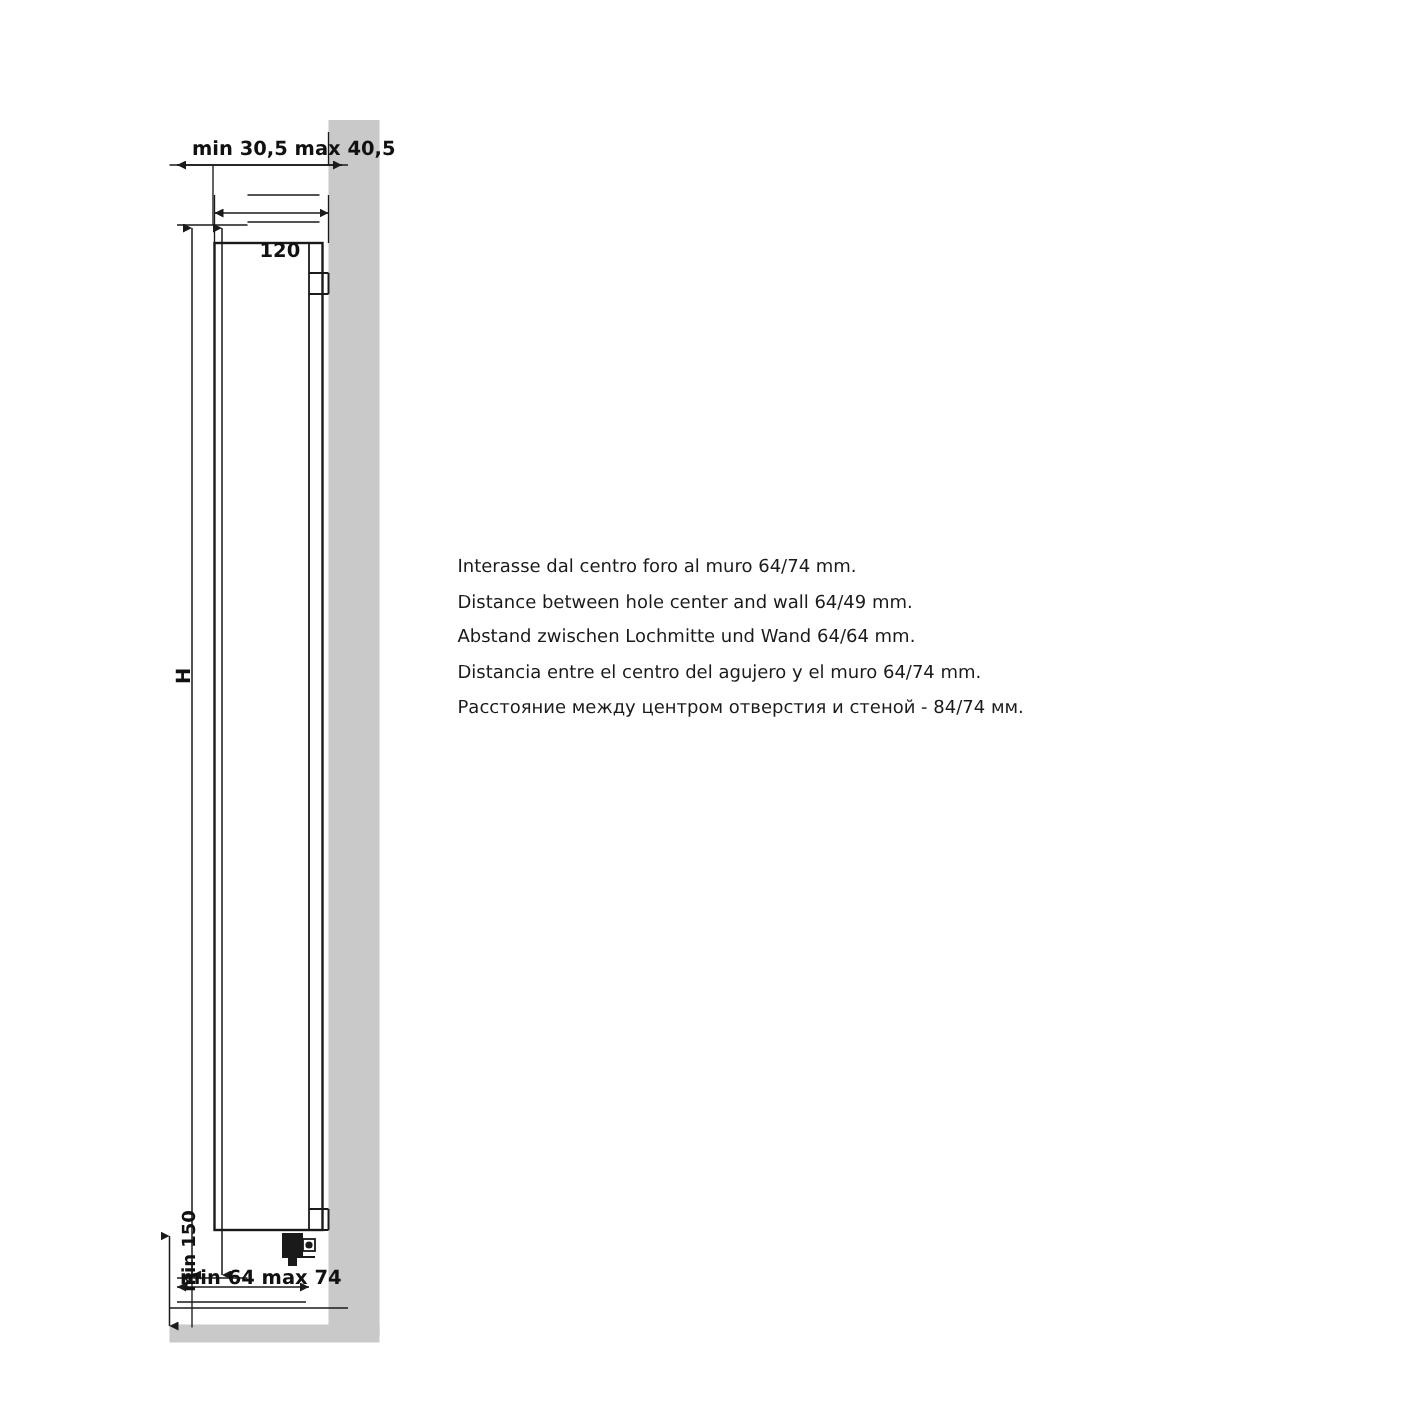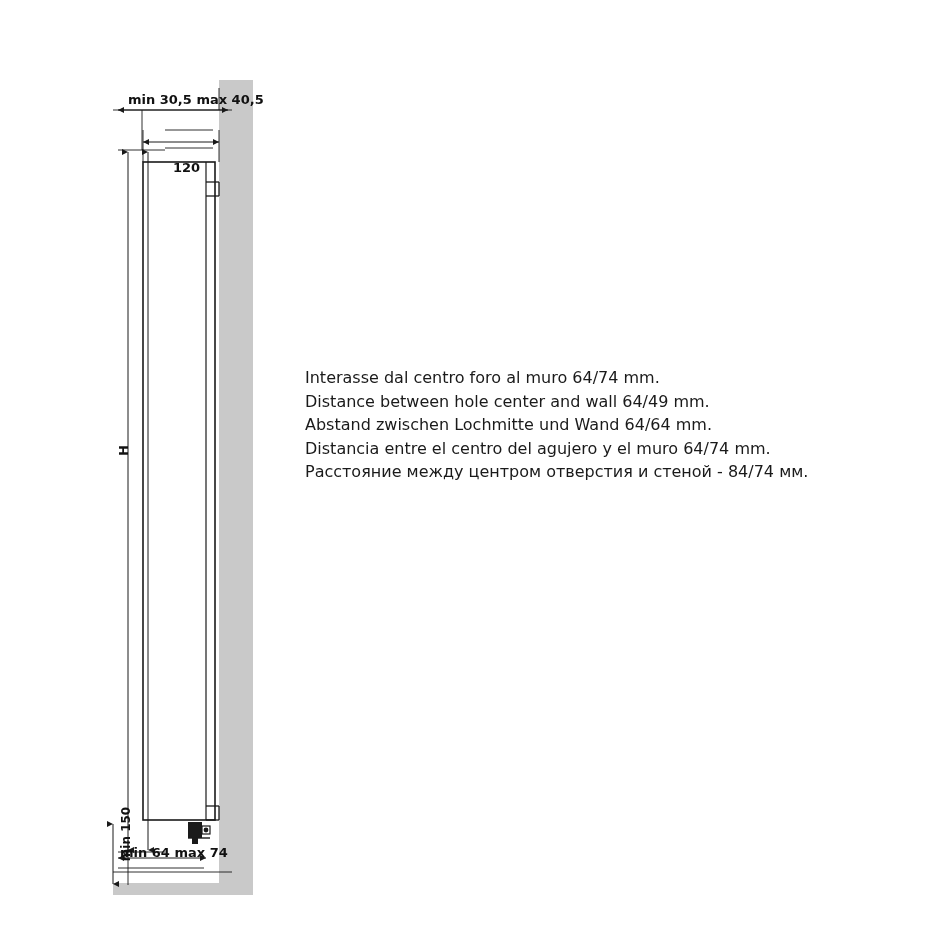--- a/index.html
+++ b/index.html
@@ -73,21 +73,21 @@
 
   
   #note-block {
     position: absolute;
     left: 305px;
     top: 366px;
     width: 600px;
   }
   .note-line {
     font-family: "DejaVu Sans", sans-serif;
-    font-size: 16px;
+    font-size: 12px;
     color: #1a1a1a;
     line-height: 23.5px;
     white-space: nowrap;
   }
 </style>
 </head>
 <body>
 
 <div id="diagram-root">
 

